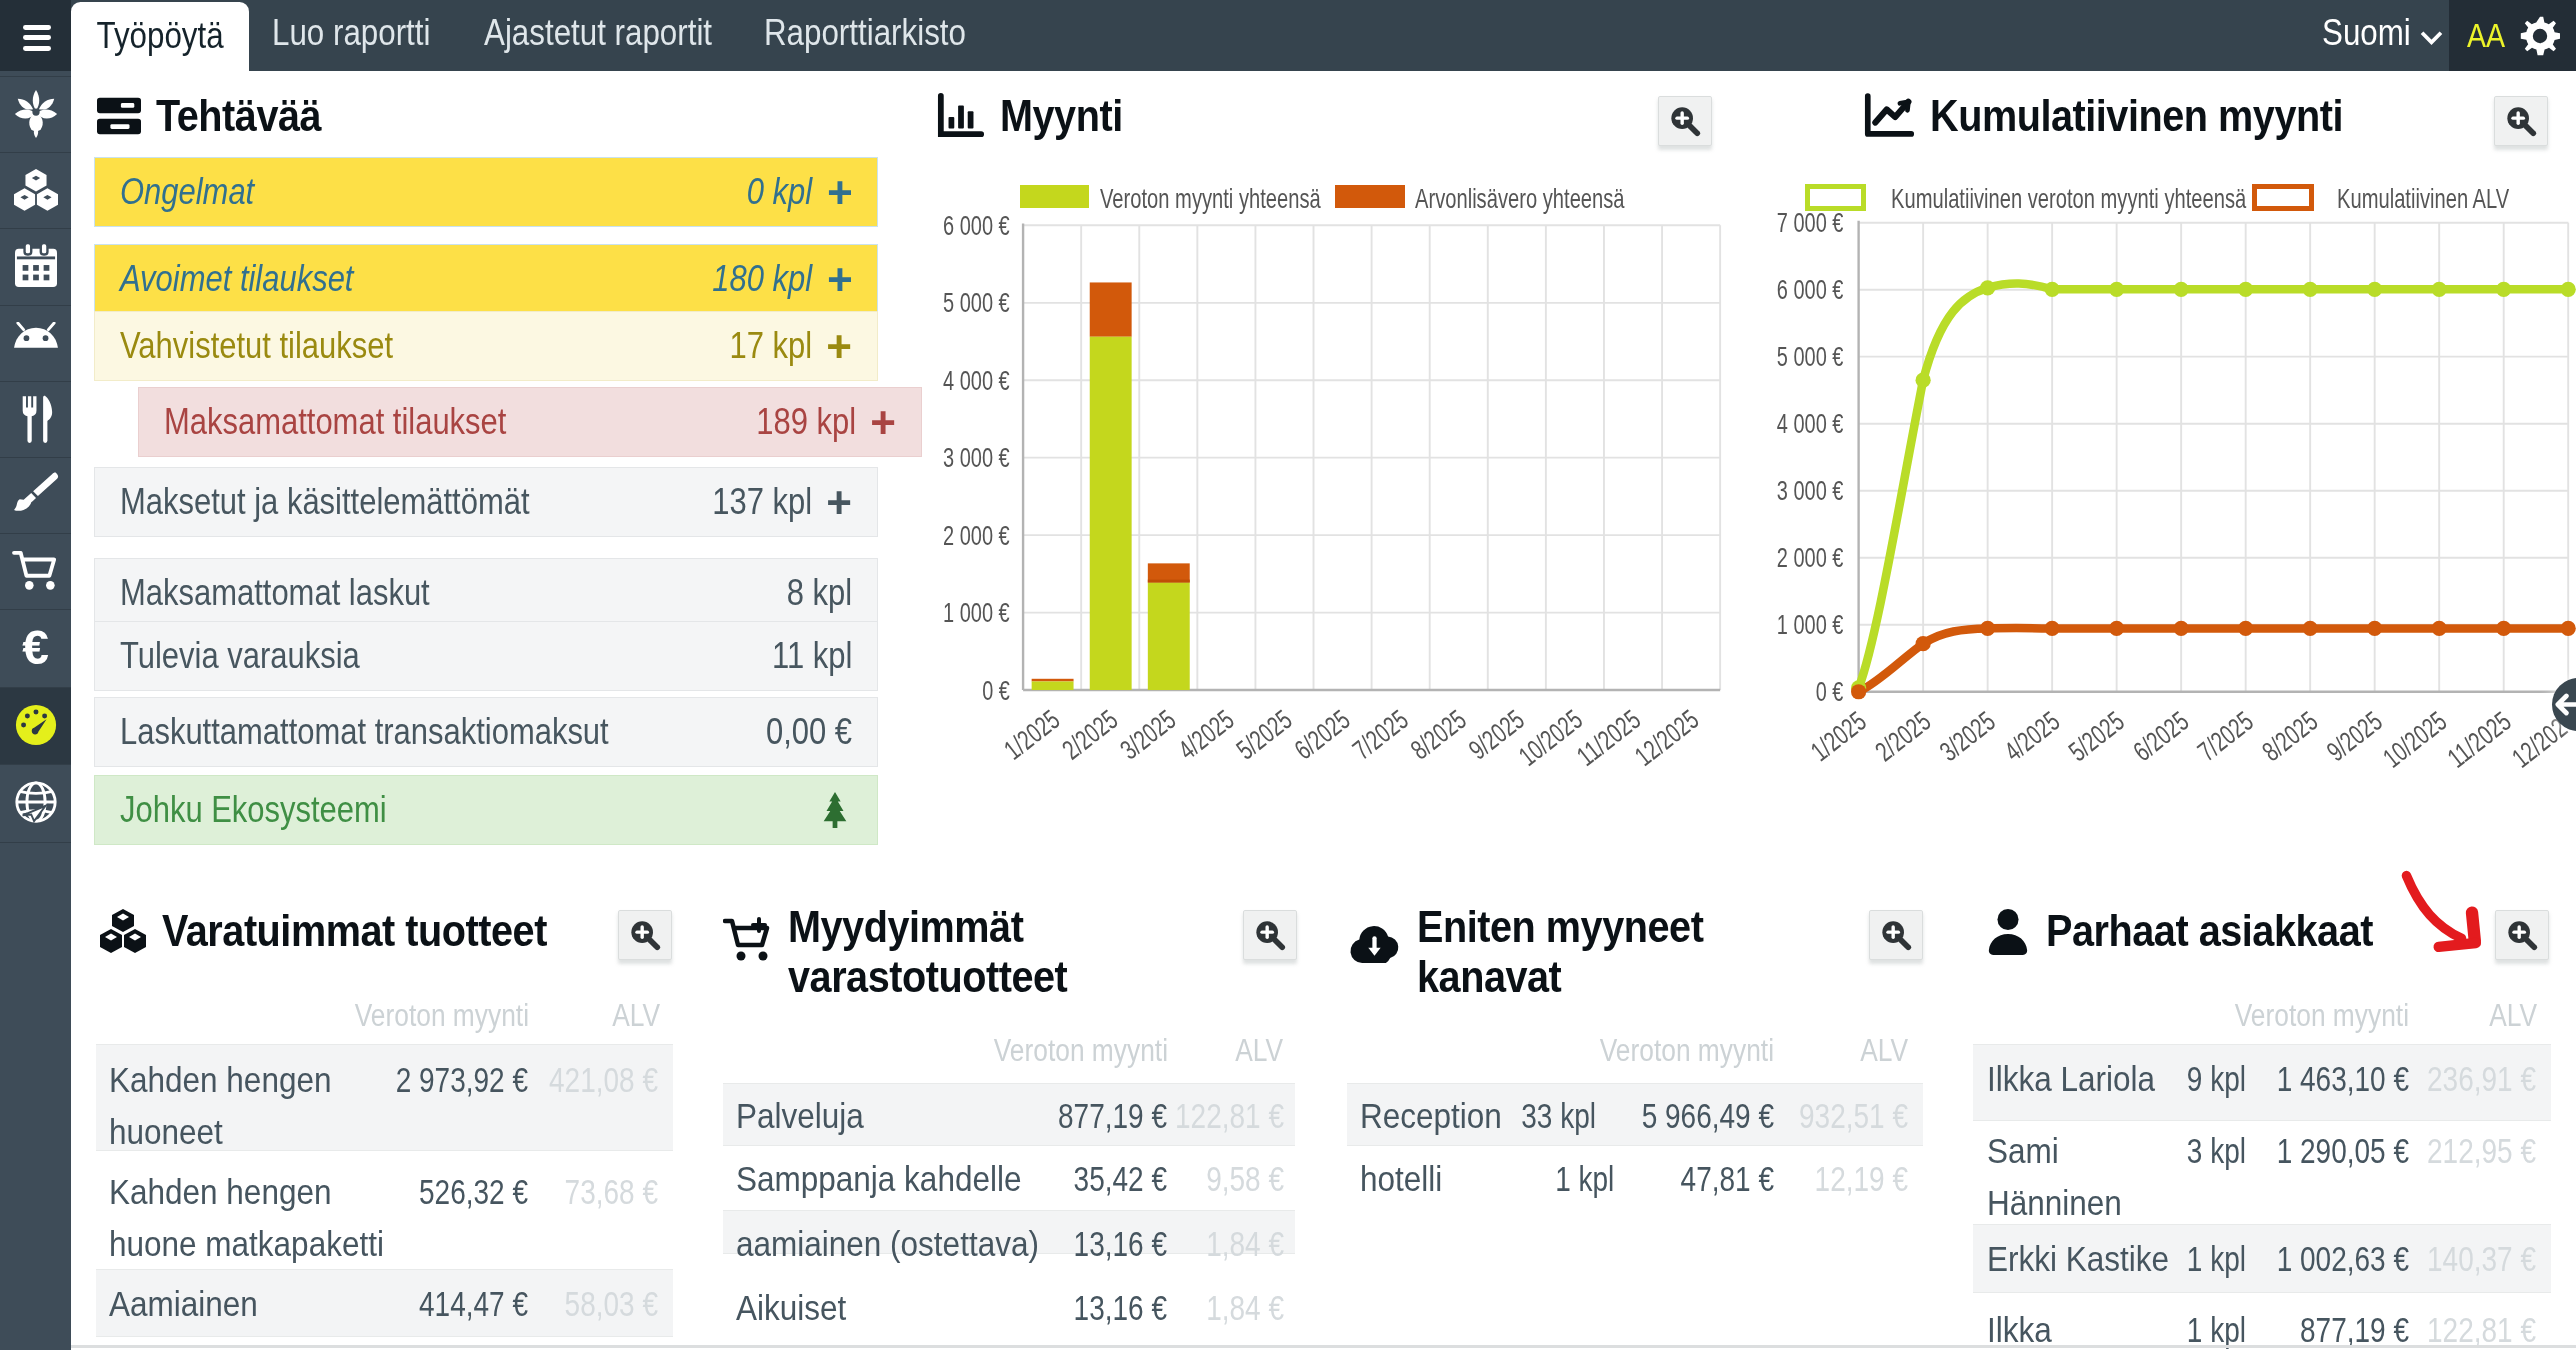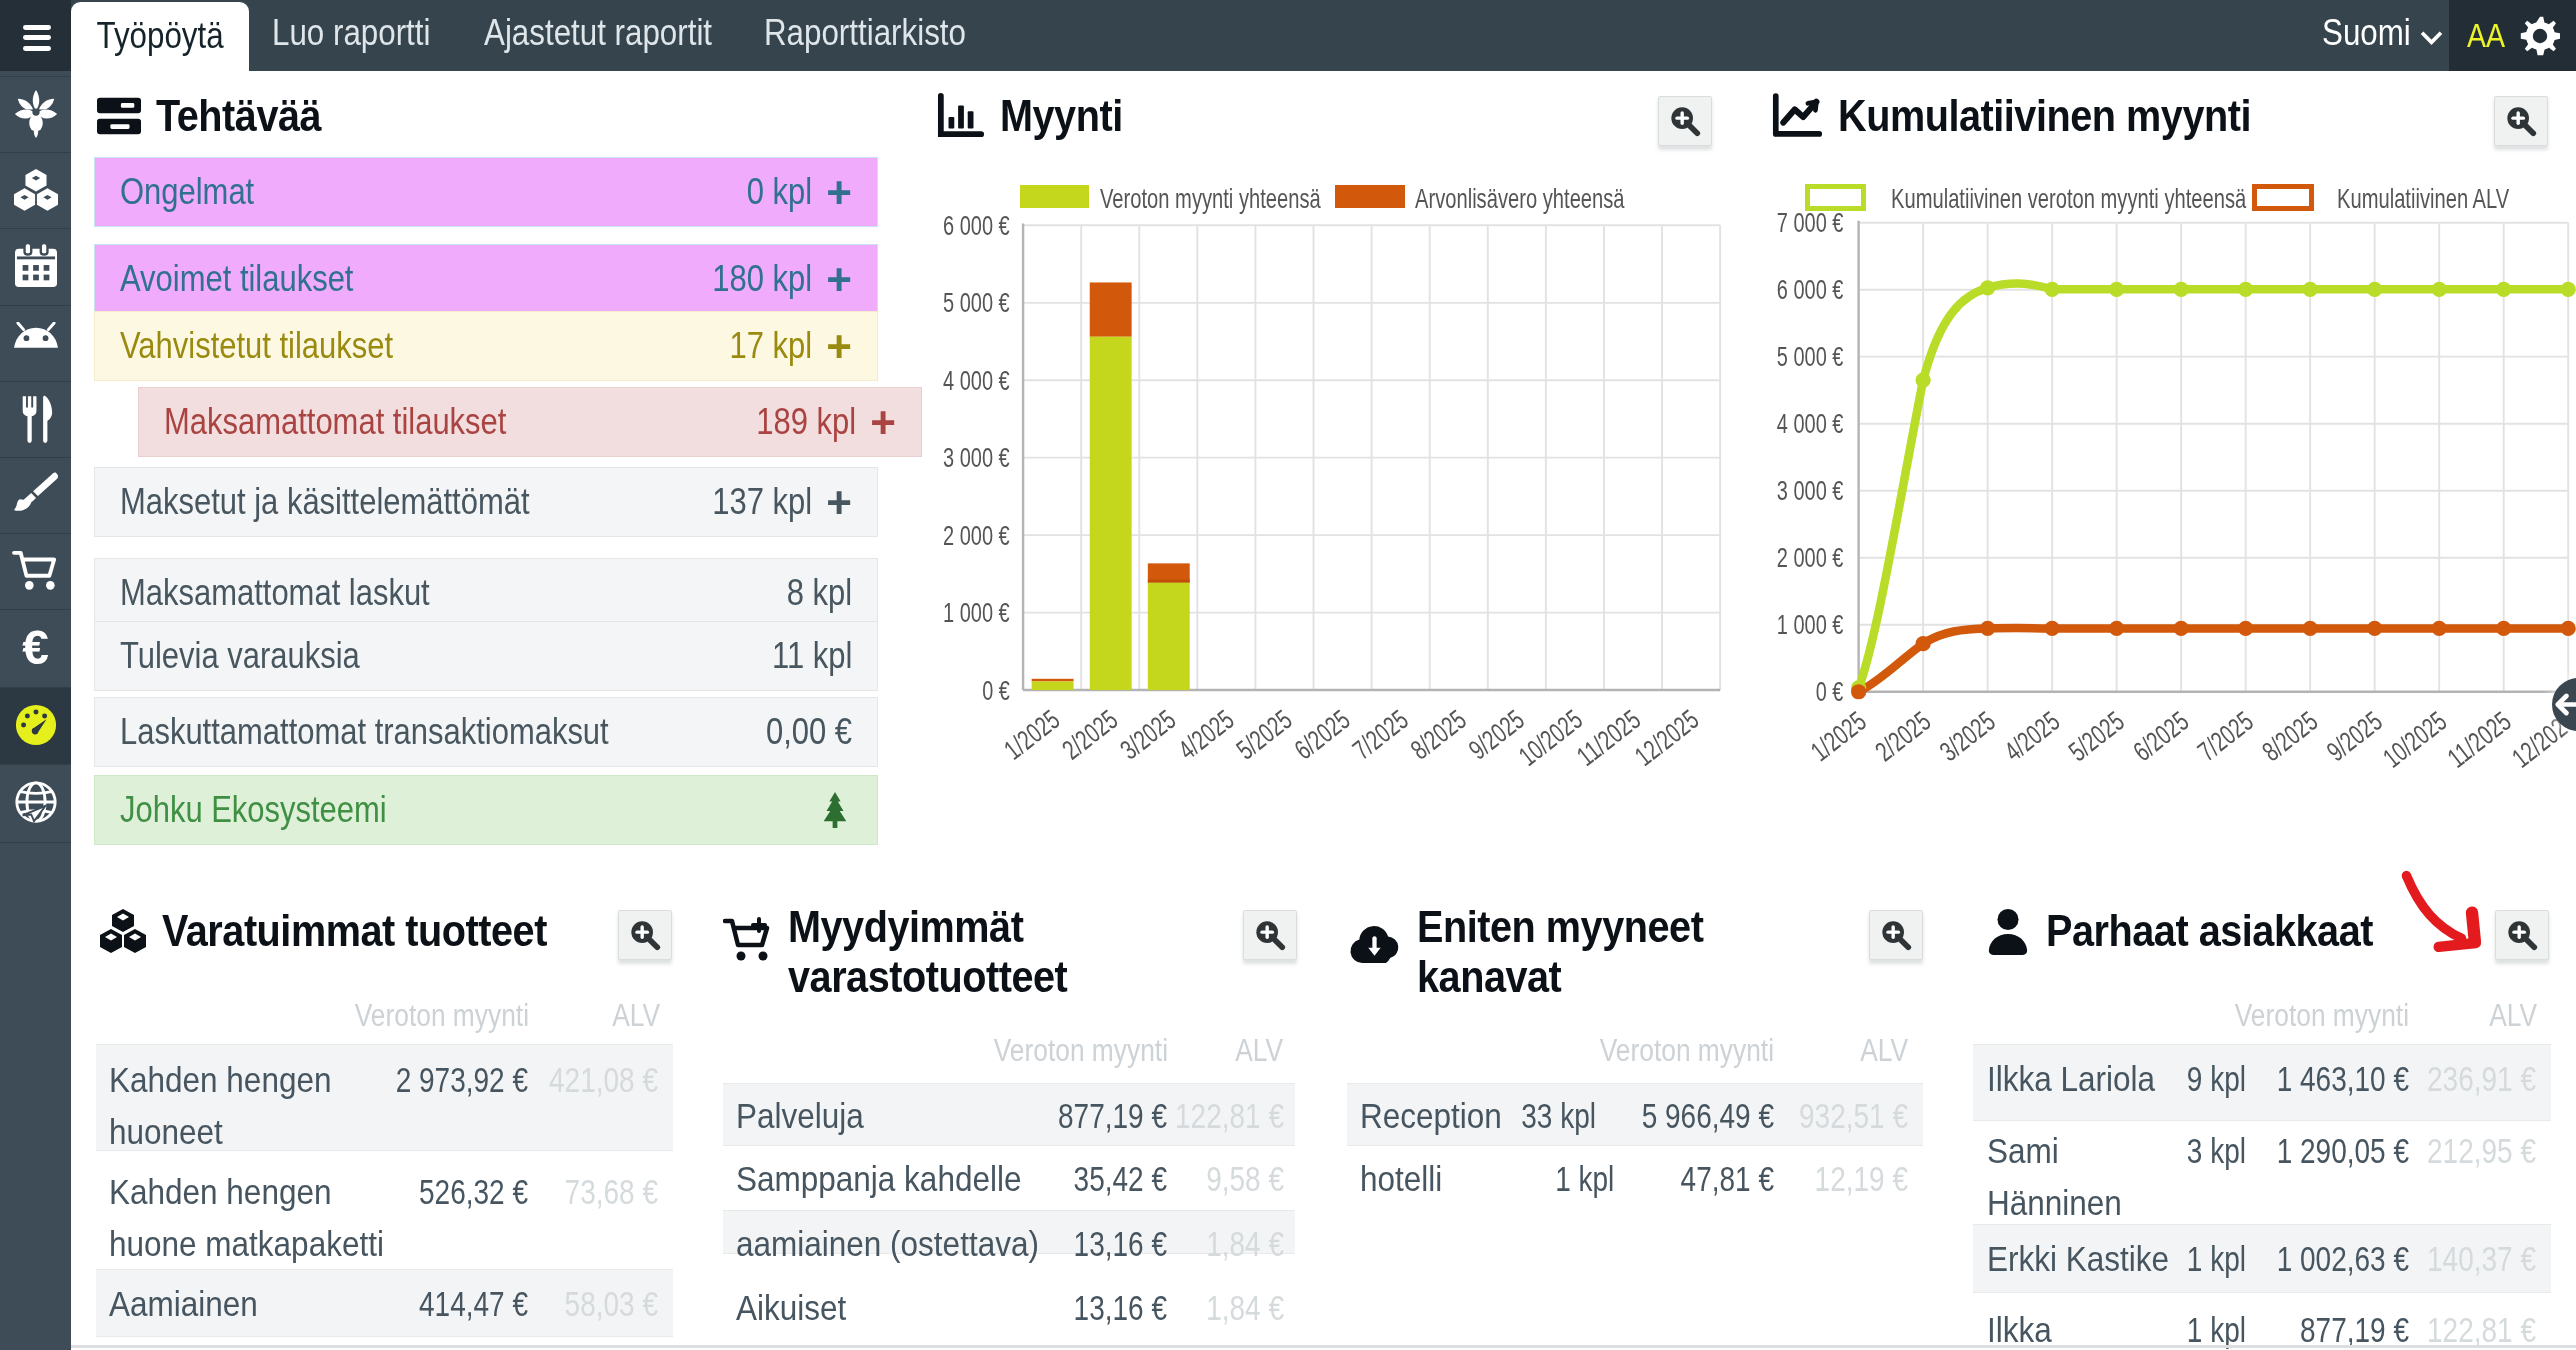--- a/index.html
+++ b/index.html
@@ -23,21 +23,21 @@
   .sicon { position:absolute; left:0; width:71px; height:76px; display:flex; align-items:center; justify-content:center; }
   
   .sec-title { position:absolute; display:flex; align-items:center; gap:15.2px; color:#0b1116;
     font-size:44px; font-weight:700; letter-spacing:-0.5px; }
   .sec-title span { transform:scaleX(0.90); transform-origin:left center; white-space:nowrap; }
   .t-row { position:absolute; left:94px; width:784px; height:70px; display:flex; align-items:center;
     padding:0 25px; font-size:36px; border:1px solid transparent; }
   .t-row .lbl { flex:1 1 auto; white-space:nowrap; transform:scaleX(0.86); transform-origin:left center; }
   .t-row .val { white-space:nowrap; transform:scaleX(0.86); transform-origin:right center; }
   .t-row .plus { margin-left:14.3px; font-size:44px; font-weight:600; line-height:57px; }
-  .info    { background:#f0abfc; border-color:#c9e2ef; color:#31708f; }
+  .info    { background:#fde047; border-color:#c9e2ef; color:#31708f;font-style:italic; }
   .warn    { background:#fcf8e2; border-color:#f2ecc9; color:#9a8a10; }
   .danger  { background:#f2dede; border-color:#eacfcf; color:#a94442;margin-left:44px; }
   .gray    { background:#f4f5f6; border-color:#e4e6e8; color:#47565f; }
   .success { background:#def0d8; border-color:#cfe8c6; color:#3f8f44; }
   
   .leg-text { position:absolute; font-size:28px; color:#555; transform:scaleX(0.72); transform-origin:left center; white-space:nowrap; }
   .sw { position:absolute; height:23px; }
   .lbox { position:absolute; height:27px; background:#fff; }
   .zoom-btn { position:absolute; width:54px; height:50px; background:#f0f1f1; border:1px solid #dadddd;
     border-radius:1.9px; box-shadow:0 3.8px 3.8px rgba(160,170,170,0.35); display:flex; align-items:center; justify-content:center; }
@@ -332,21 +332,21 @@
 <text x="429.5" y="540" font-size="29" fill="#555" text-anchor="end" textLength="64" lengthAdjust="spacingAndGlyphs" transform="rotate(-38 429.5 540)">5/2025</text>
 <text x="490.5" y="540" font-size="29" fill="#555" text-anchor="end" textLength="64" lengthAdjust="spacingAndGlyphs" transform="rotate(-38 490.5 540)">6/2025</text>
 <text x="551.5" y="540" font-size="29" fill="#555" text-anchor="end" textLength="64" lengthAdjust="spacingAndGlyphs" transform="rotate(-38 551.5 540)">7/2025</text>
 <text x="612.5" y="540" font-size="29" fill="#555" text-anchor="end" textLength="64" lengthAdjust="spacingAndGlyphs" transform="rotate(-38 612.5 540)">8/2025</text>
 <text x="673.5" y="540" font-size="29" fill="#555" text-anchor="end" textLength="64" lengthAdjust="spacingAndGlyphs" transform="rotate(-38 673.5 540)">9/2025</text>
 <text x="734.5" y="540" font-size="29" fill="#555" text-anchor="end" textLength="75" lengthAdjust="spacingAndGlyphs" transform="rotate(-38 734.5 540)">10/2025</text>
 <text x="795.5" y="540" font-size="29" fill="#555" text-anchor="end" textLength="75" lengthAdjust="spacingAndGlyphs" transform="rotate(-38 795.5 540)">11/2025</text>
 <text x="856.5" y="540" font-size="29" fill="#555" text-anchor="end" textLength="75" lengthAdjust="spacingAndGlyphs" transform="rotate(-38 856.5 540)">12/2025</text>
 </svg>
 
-<div class="sec-title" style="left:1772px;top:91px">
+<div class="sec-title" style="left:1864px;top:91px">
 <svg width="51" height="48" viewBox="0 0 54 50">
  <g fill="none" stroke="#0b1116" stroke-linecap="round" stroke-linejoin="round">
  <path d="M4 4 V44 H50" stroke-width="6"></path>
  <path d="M12 32 L24 18 L33 26 L47 10" stroke-width="6.5"></path>
  <path d="M47 10 l-9 1.5 M47 10 l-1 9" stroke-width="5"></path>
       </g>
     </svg>
 <span>Kumulatiivinen myynti</span>
   </div>
 <div class="zoom-btn" style="left:2494px;top:96px">

